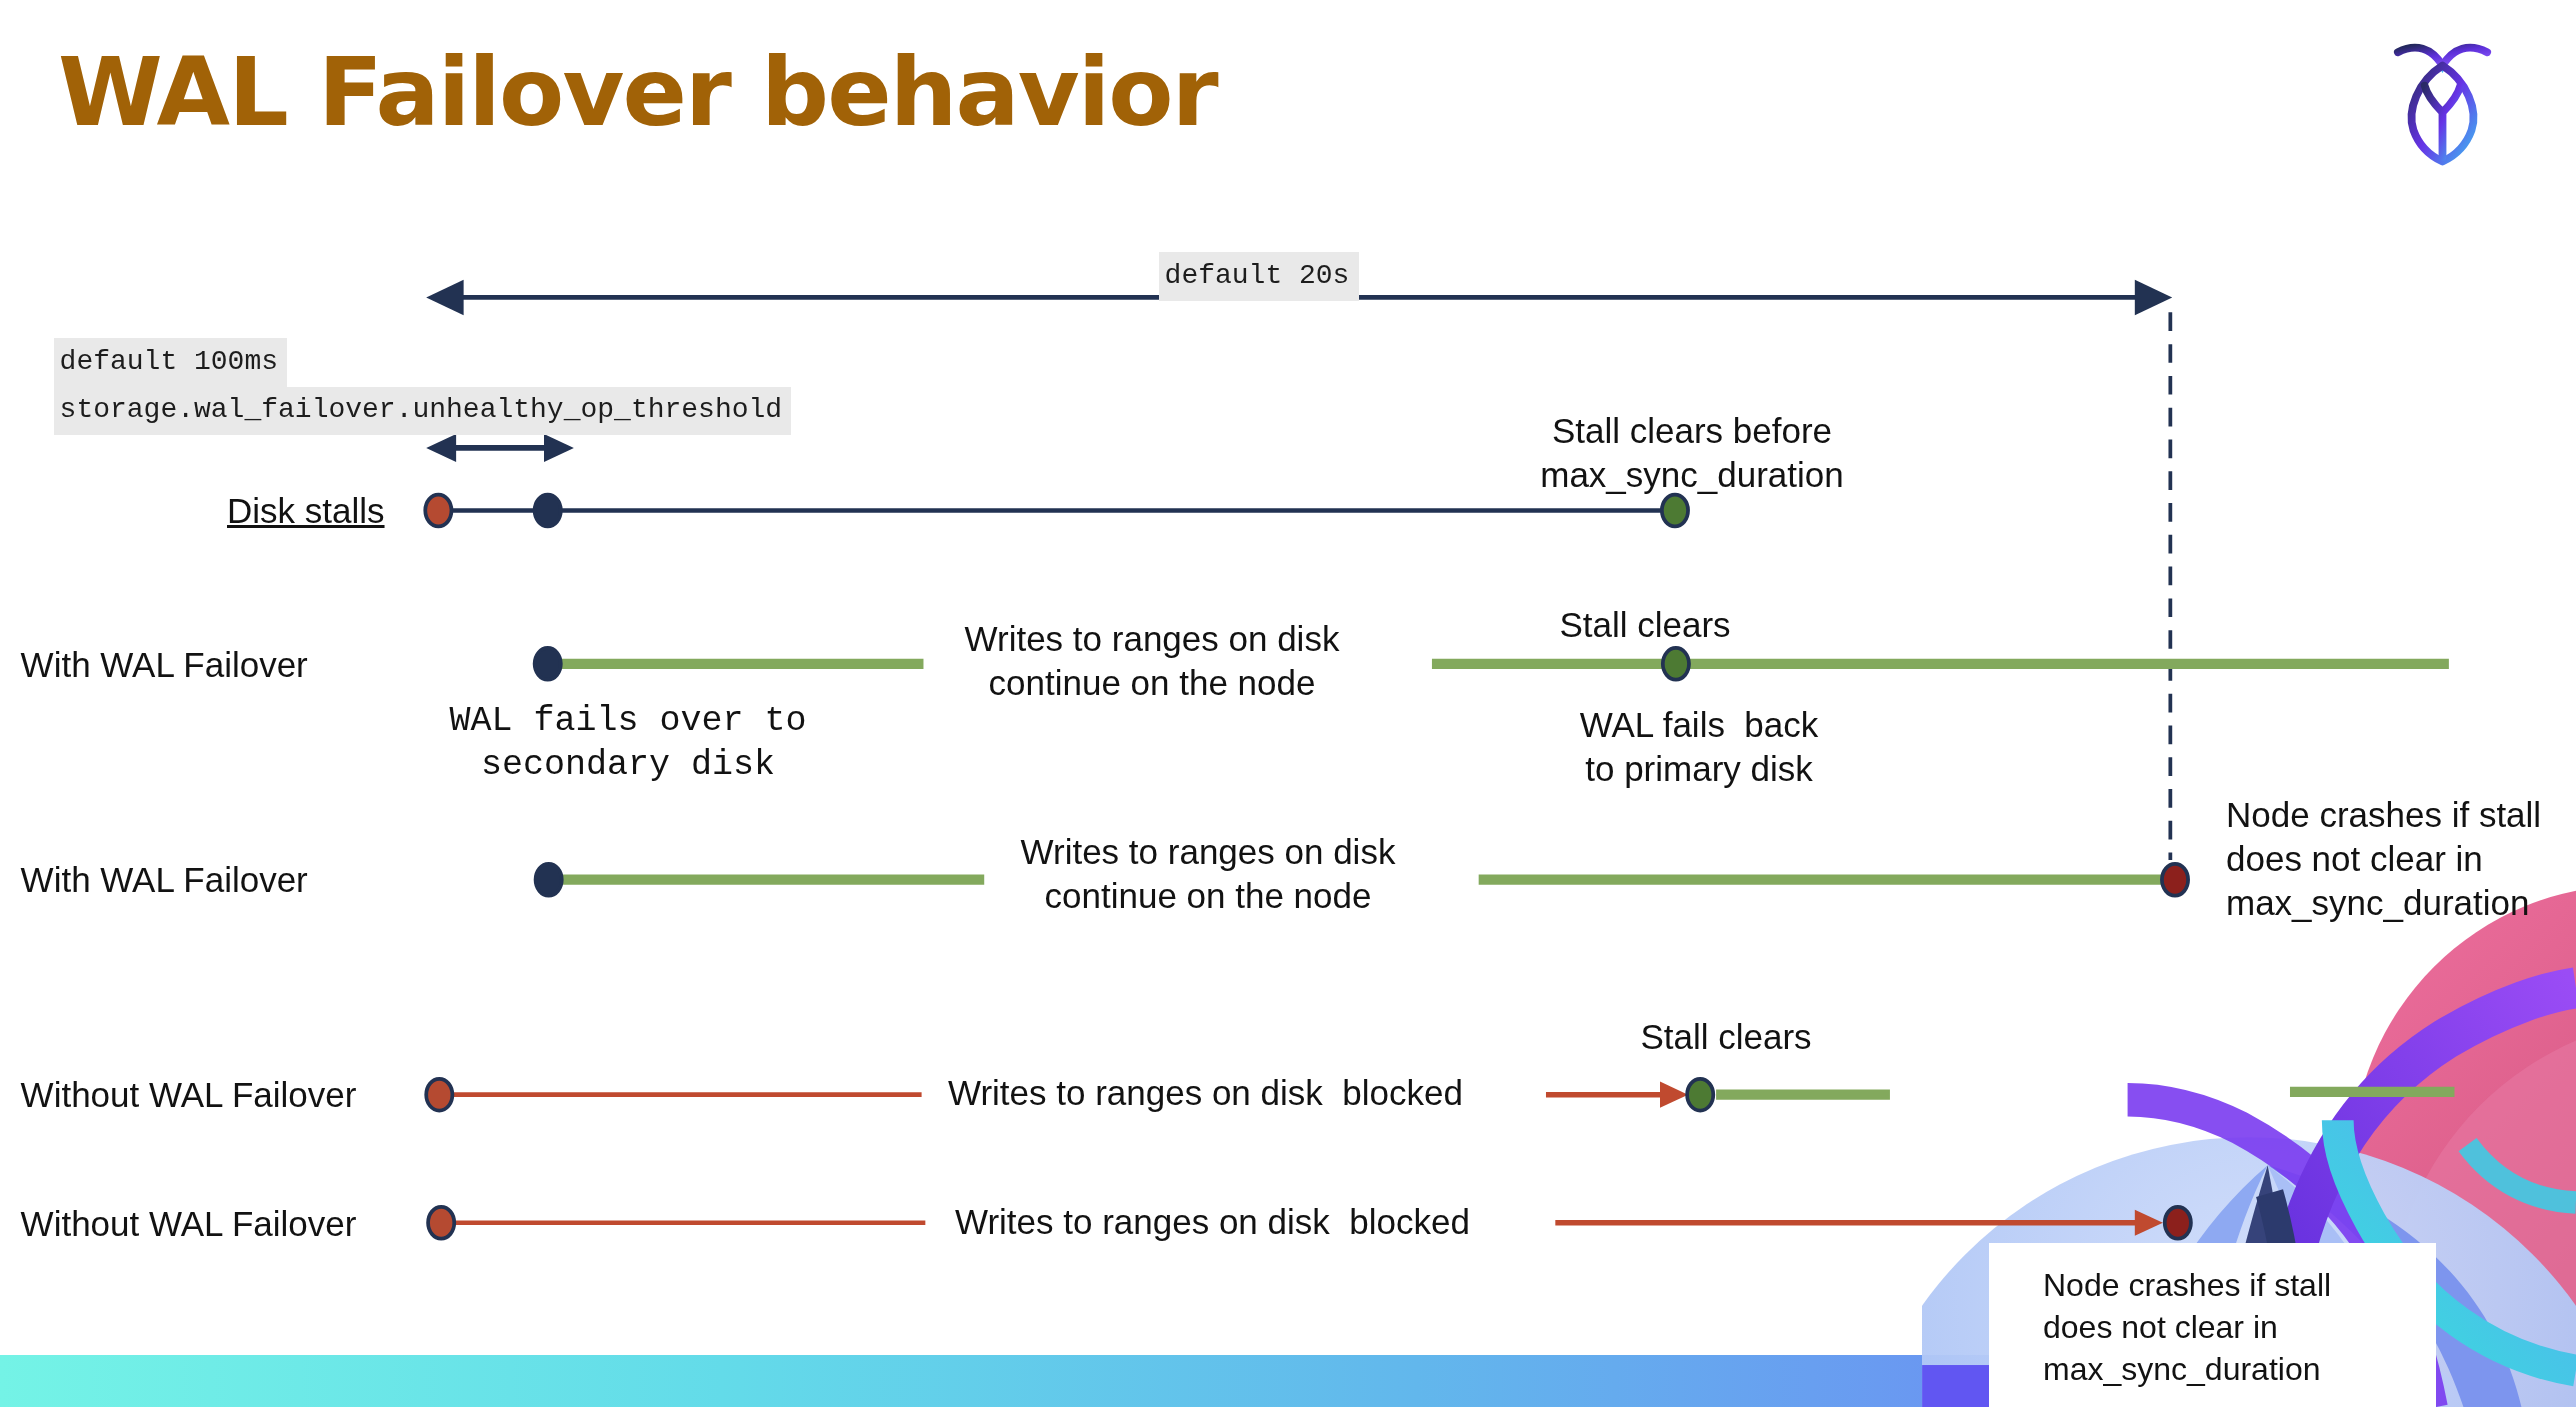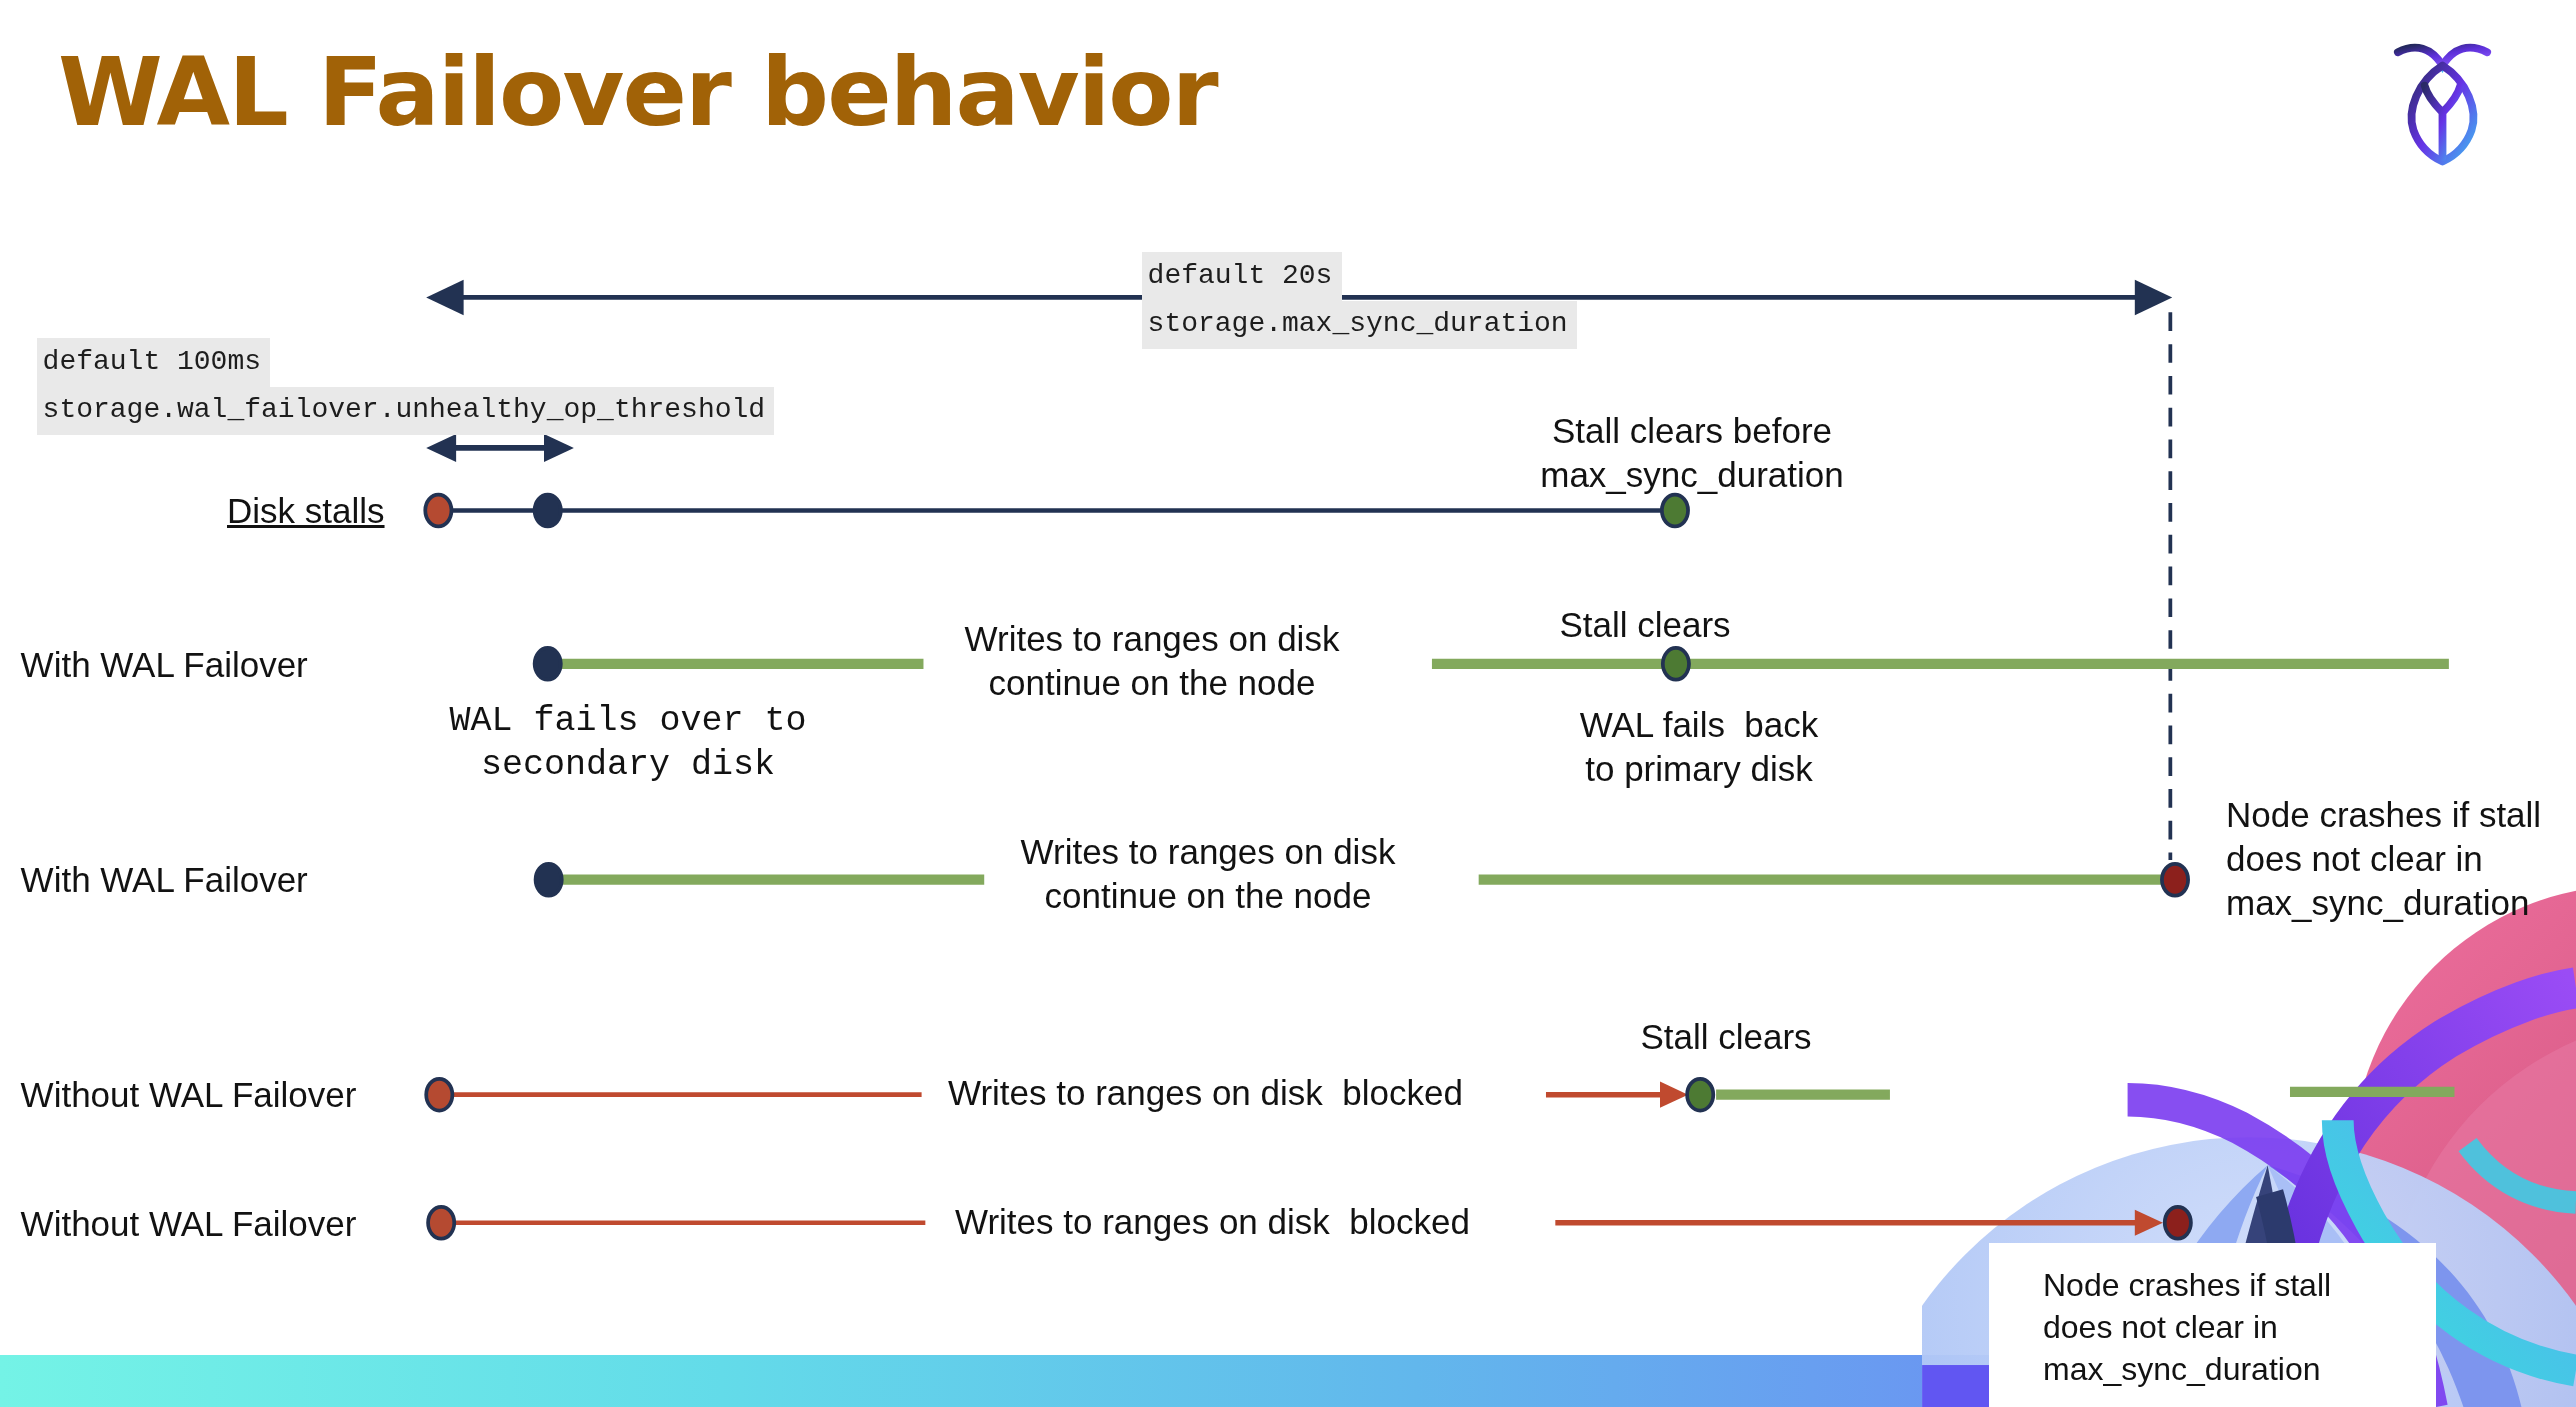--- a/index.html
+++ b/index.html
@@ -6,21 +6,21 @@
   #stage{
     position:relative;width:2576px;height:1408px;overflow:hidden;background:#ffffff;
     font-family:"Liberation Sans", sans-serif;color:#141414;
   }
   .abs{position:absolute;}
   .title{
     font-size:95px;font-weight:800;letter-spacing:-1.9px;color:#a16207;
     font-family:"DejaVu Sans", "Liberation Sans", sans-serif;
   }
   .mono{
-    font-family:"Liberation Mono", monospace;font-size:28px;color:#1d1d1d;line-height:43px;
+    font-family:"Liberation Mono", monospace;font-size:28px;color:#1d1d1d;line-height:43px;margin-left:17px;
   }
   .mono span{background:#e9e9e9;padding:1.9px 9.3px 3.7px 5.6px;display:inline-block;}
   .lbl{font-size:35px;color:#121212;white-space:pre-wrap;}
   .ann{font-size:35px;color:#121212;white-space:pre-wrap;line-height:44px;}
   .ctr{transform:translateX(-50%);text-align:center;}
   .whitebox{
     background:#ffffff;width:447px;height:165px;z-index:4;
   }
   .whitebox .ann{position:absolute;left:54px;top:20.6px;font-size:32px;line-height:42px;text-align:left;}
   .bottombar{
@@ -152,21 +152,20 @@
         <stop offset="1" stop-color="#3fb9f2"></stop>
       </linearGradient>
     </defs>
     <path d="M4,10 C20,2 34,6 44,22 C54,6 68,2 84,10" fill="none" stroke="url(#gLogo)" stroke-width="7" stroke-linecap="round"></path>
     <path d="M44,22 C22,36 12,62 18,80 C23,94 33,103 44,108 C55,103 65,94 70,80 C76,62 66,36 44,22 Z" fill="none" stroke="url(#gLogo2)" stroke-width="7" stroke-linejoin="round"></path>
     <path d="M44,104 L44,64 M44,64 C36,56 30,48 28,40 M44,64 C52,56 58,48 60,40" fill="none" stroke="url(#gLogo2)" stroke-width="7" stroke-linecap="round"></path>
   </svg>
 
   <div class="abs txt mono" style="left:1142px;top:252px;">
     <span>default 20s</span><br>
-    <span>storage.max_sync_duration</span>
   </div>
   <div class="abs txt mono" style="left:37px;top:338px;">
     <span>default 100ms</span><br>
     <span>storage.wal_failover.unhealthy_op_threshold</span>
   </div>
 
   <div class="abs txt lbl" style="left:227px;top:491px;text-decoration:underline;">Disk stalls</div>
   <div class="abs txt lbl" style="left:20.6px;top:645px;">With WAL Failover</div>
   <div class="abs txt lbl" style="left:20.6px;top:860px;">With WAL Failover</div>
   <div class="abs txt lbl" style="left:20.6px;top:1075px;">Without WAL Failover</div>

